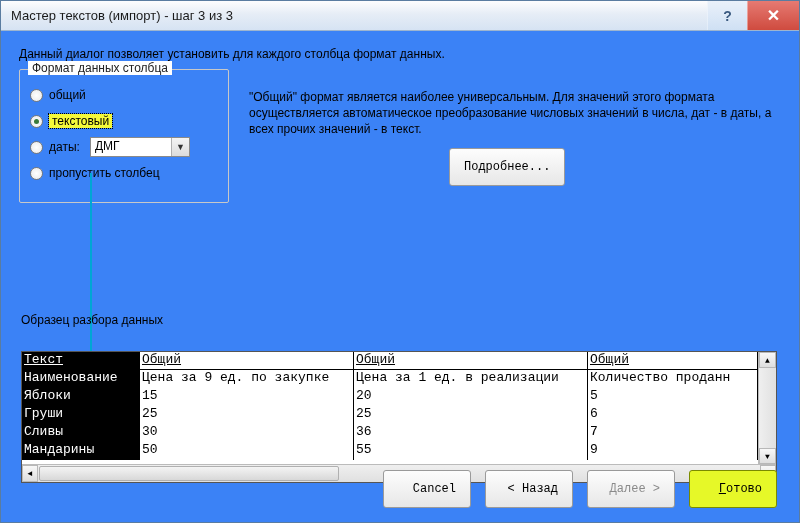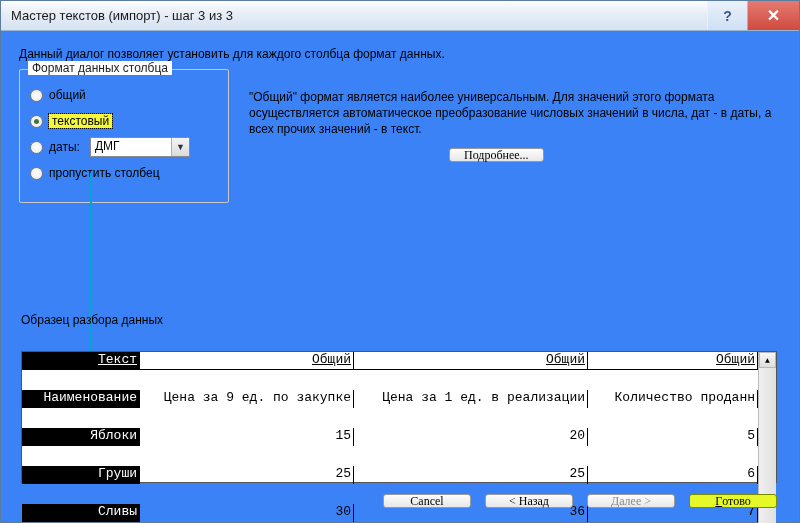--- a/index.html
+++ b/index.html
@@ -118,27 +118,27 @@
     font-size: 9px; color:#333;
   }
   .right-pane {
     position: absolute;
     left: 248px; top: 58px; right: 20px;
   }
   .desc { line-height: 1.35; }
   .btn {
     display: inline-flex;
     align-items: center;
-    justify-content: center;
-    height: 14px;
+    justify-content: flex-end;
+    height: 38px;
     padding: 0 14px;
     background: linear-gradient(#fdfdfd,#e7e7e7);
     border: 1px solid #9a9a9a;
     border-radius: 3px;
-    font-family: Liberation Serif, serif;
+    font-family: Liberation Mono, monospace;
     font-size: 12px;
     cursor: default;
   }
   .btn.hi {
     background: #e6f828;
     border-color: #7a8a00;
   }
   .btn.disabled { color: #8a8a8a; }
   .more-btn-wrap { margin-top: 10px; margin-left: 200px; }
 
@@ -155,21 +155,20 @@
   .sample-box {
     position: absolute;
     left: 20px; right: 22px; top: 320px;
     border: 1px solid #555;
     background: #fff;
     height: 132px;
     display: flex;
     flex-direction: column;
     font-family: "Courier New", monospace;
     font-size: 13px;
-    text-align: right;
   }
   .grid-head {
     display: flex;
     background: #fff;
     border-bottom: 1px solid #000;
     height: 18px;
   }
   .gh {
     border-right: 1px solid #000;
     padding: 0 2px;
@@ -181,21 +180,21 @@
     border-right: 1px solid #000;
     padding: 0 2px;
     white-space: nowrap;
     overflow: hidden;
   }
   .col0 { width: 118px; background:#000; color:#fff; }
   .col1 { width: 214px; }
   .col2 { width: 234px; }
   .col3 { flex:1; }
   .grid-head .col0 { background:#000; color:#fff; }
-  .grow { height: 18px; display:flex;margin-top:20px; }
+  .grow { height: 18px; display:flex; }
   .vscroll {
     width: 18px;
     background: linear-gradient(90deg,#efefef,#e0e0e0);
     border-left: 1px solid #bbb;
     display:flex; flex-direction:column;
   }
   .vscroll .sbtn {
     height: 16px;
     background: linear-gradient(#f8f8f8,#dedede);
     border: 1px solid #b8b8b8;
@@ -324,20 +323,21 @@
                 <div class="gc col2">25</div>
                 <div class="gc col3">6</div>
               </div>
               <div class="grow">
                 <div class="gc col0">Сливы</div>
                 <div class="gc col1">30</div>
                 <div class="gc col2">36</div>
                 <div class="gc col3">7</div>
               </div>
               <div class="grow">
+                <div class="gc col0">Мандарины</div>
                 <div class="gc col1">50</div>
                 <div class="gc col2">55</div>
                 <div class="gc col3">9</div>
               </div>
             </div>
         </div>
         <div class="vscroll">
           <div class="sbtn">▲</div>
           <div class="track"></div>
           <div class="sbtn">▼</div>

